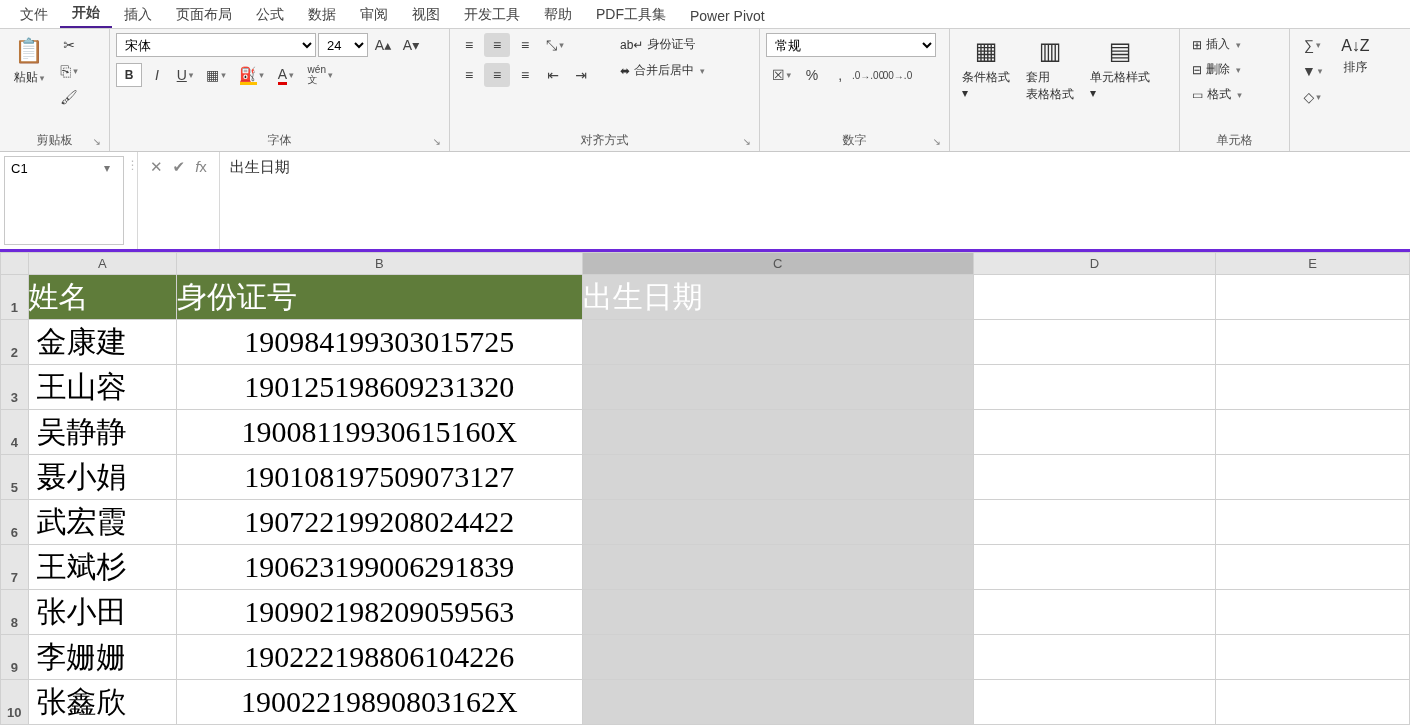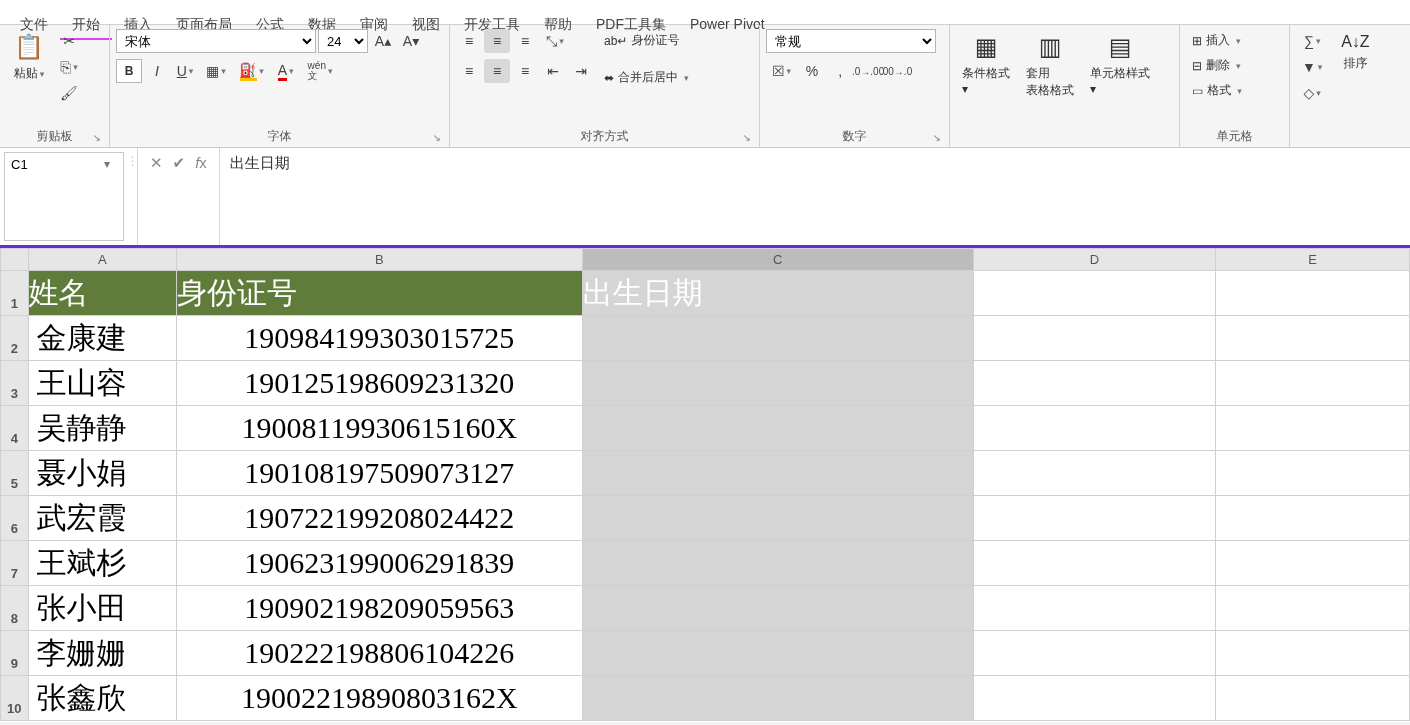--- a/index.html
+++ b/index.html
@@ -1,19 +1,19 @@
 <!DOCTYPE html>
 <html><head>
 <meta charset="utf-8">
 <style>
 html,body{margin:0;padding:0;font-family:"Microsoft YaHei","SimSun",sans-serif;font-size:12px;background:#f3f3f3;color:#333;overflow:hidden}
 *{box-sizing:border-box}
-.menubar{height:22px;background:#fff;display:flex;align-items:flex-start;padding:12px 8px;border-bottom:1px solid #d0d0d0}
+.menubar{height:29px;background:#fff;display:flex;align-items:flex-end;padding:0 8px;border-bottom:1px solid #d0d0d0}
 .menubar .tabitem{padding:4px 12px;cursor:pointer;font-size:14px;color:#444}
-.menubar .tabitem.active{font-weight:normal;border-bottom:2px solid #d946ef}
+.menubar .tabitem.active{font-weight:bold;border-bottom:2px solid #4c1d95}
 .ribbon{height:123px;background:#f5f5f5;display:flex;border-bottom:1px solid #c8c8c8}
 .group{border-right:1px solid #d0d0d0;display:flex;flex-direction:column;justify-content:space-between;padding:4px 6px 2px}
 .group-body{flex:1;display:flex;align-items:flex-start;gap:4px}
 .group-label{text-align:center;font-size:12px;color:#555;padding-top:2px;position:relative}
 .dlaunch{position:absolute;right:2px;bottom:2px;font-size:10px;color:#888;cursor:pointer}
 .bigbtn{display:flex;flex-direction:column;align-items:center;justify-content:center;gap:4px;padding:4px 6px;cursor:pointer;border-radius:3px;font-size:12px;min-width:46px}
 .bigbtn .ic{font-size:24px}
 .col{display:flex;flex-direction:column;gap:2px}
 .smbtn{width:26px;height:24px;display:flex;align-items:center;justify-content:center;cursor:pointer;border-radius:3px;font-size:14px;color:#444}
 .smbtn.wide{width:auto;padding:0 6px}
@@ -134,21 +134,21 @@
           <div class="smbtn wide">⤡<span class="dd">▾</span></div>
         </div>
         <div class="row">
           <div class="smbtn">≡</div>
           <div class="smbtn" style="background:#d8d8d8">≡</div>
           <div class="smbtn">≡</div>
           <div class="smbtn">⇤</div>
           <div class="smbtn">⇥</div>
         </div>
       </div>
-      <div class="col" style="gap:14px;margin-left:0">
+      <div class="col" style="gap:3px;margin-left:16px">
         <div class="rowbtn">
             <span>ab↵</span>
             <span>身份证号</span>
           </div>
         <div class="rowbtn">
             <span>⬌</span>
             <span>合并后居中</span>
             <span class="dd">▾</span>
           </div>
       </div>

